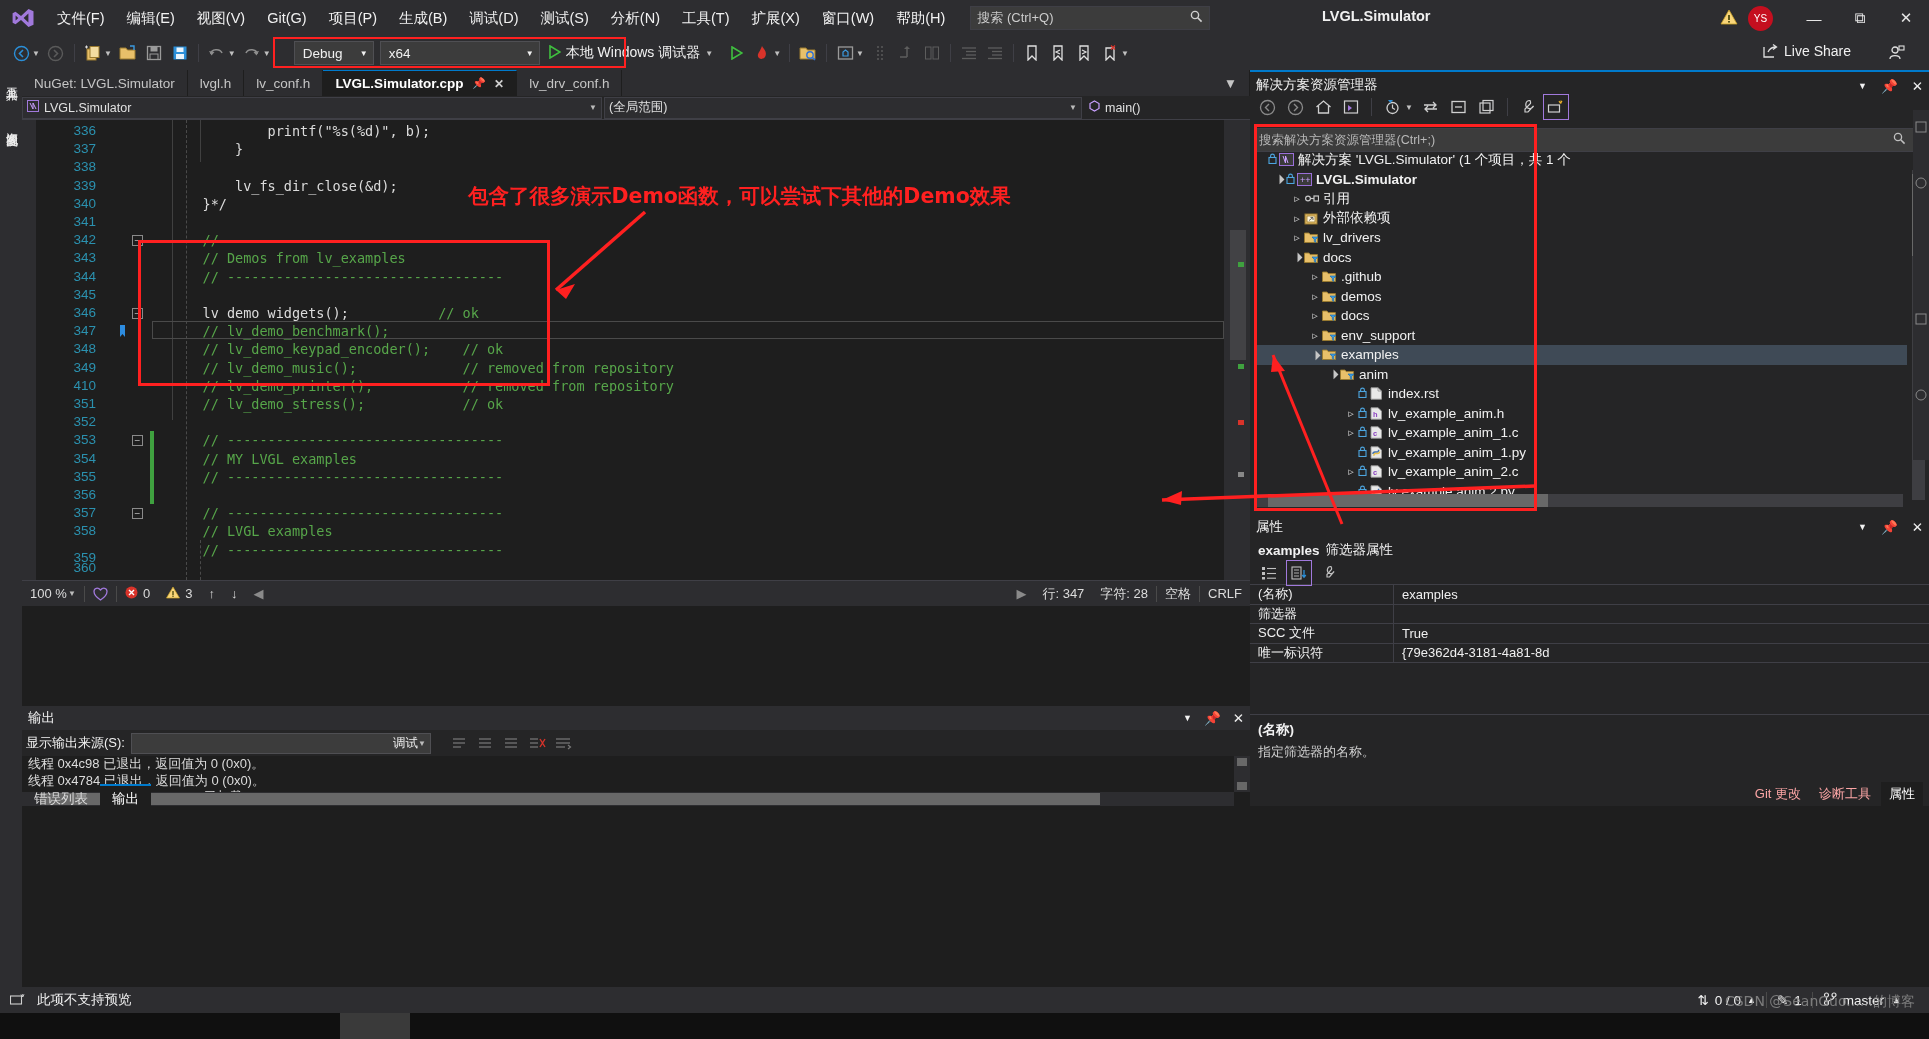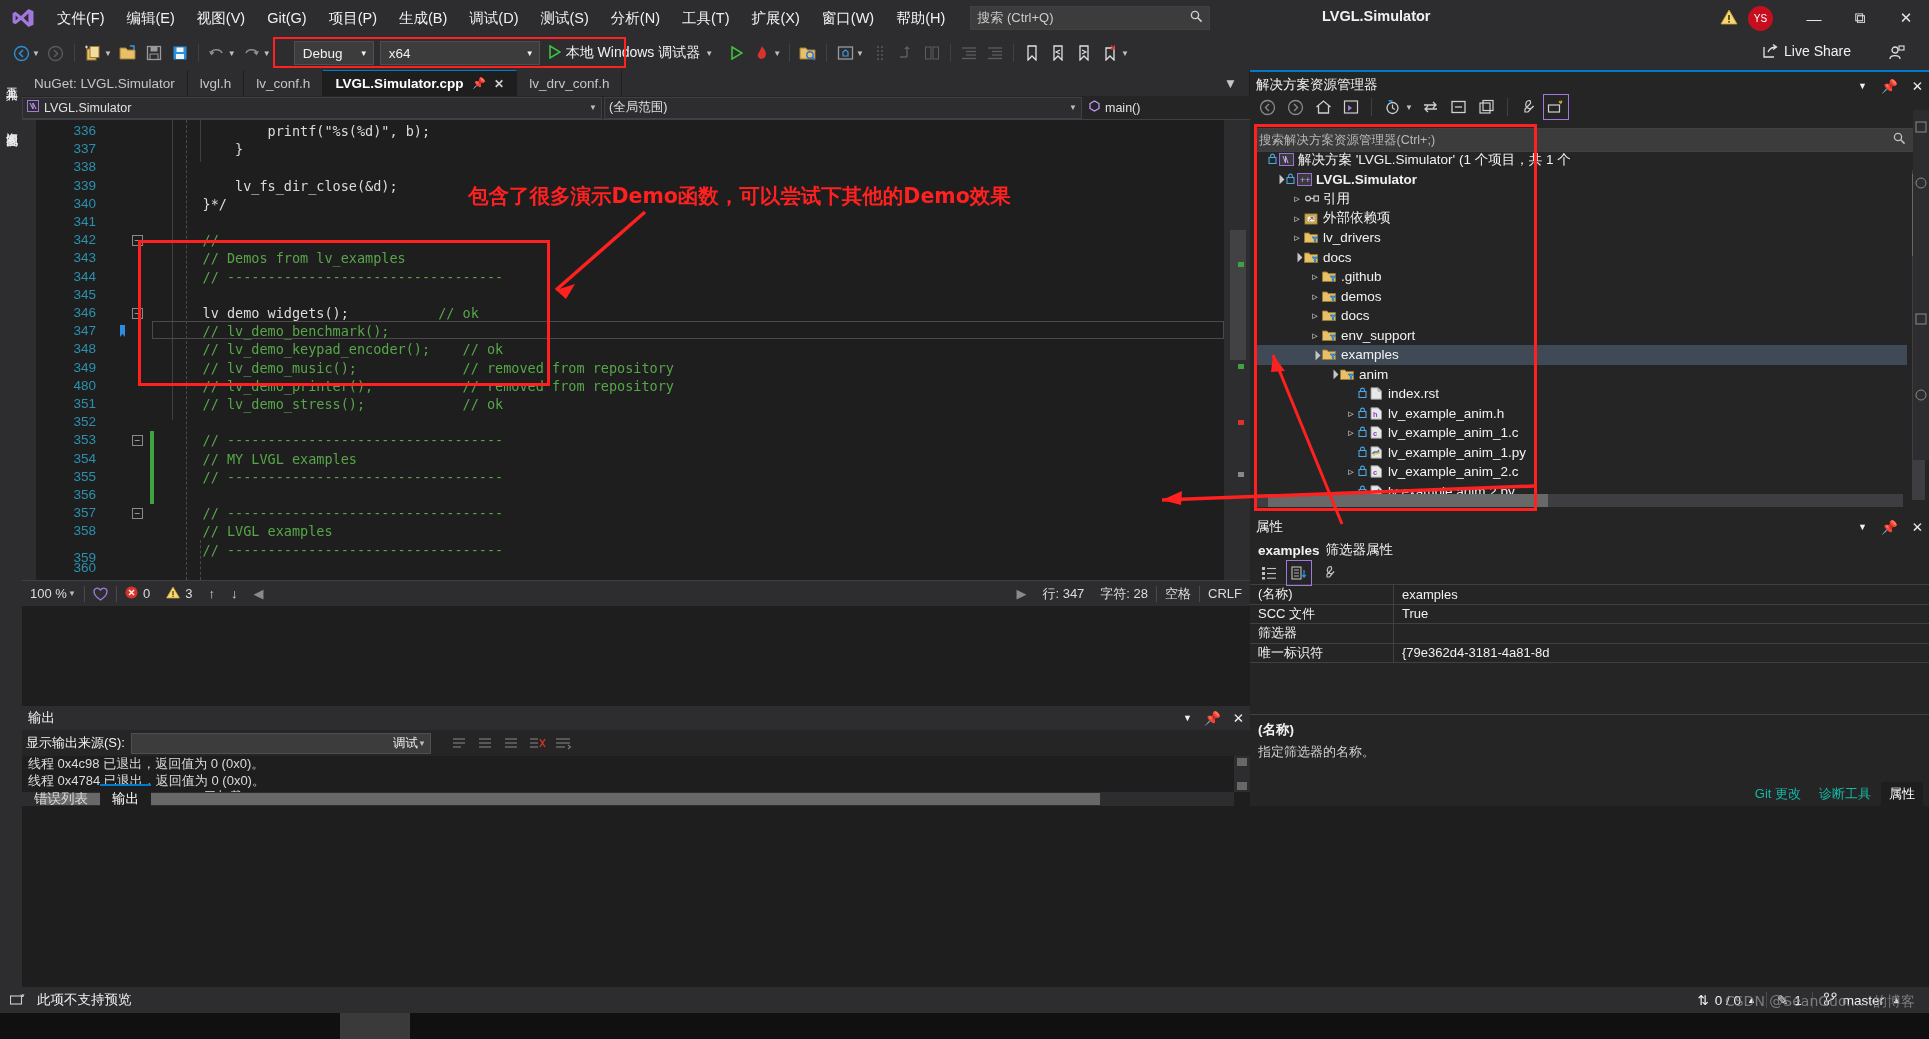--- a/index.html
+++ b/index.html
@@ -136,21 +136,21 @@
   #pr-title { height:24px;display:flex;align-items:center;justify-content:space-between;padding:0 6px;font-size:13.5px;}
   #pr-sub { height:22px;display:flex;align-items:center;padding-left:8px;font-size:13.5px;}
   #pr-toolbar { height:24px;display:flex;align-items:center;gap:4px;padding-left:6px;border-bottom:1px solid #3f3f46;}
   .prrow { display:flex;height:19.5px;font-size:13px;border-bottom:1px solid #3f3f46;}
   .prk { width:144px;padding-left:8px;display:flex;align-items:center;color:#f0f0f0;border-right:1px solid #3f3f46;}
   .prv { flex:1;padding-left:8px;display:flex;align-items:center;color:#f0f0f0;overflow:hidden;}
   #pr-desc { position:absolute;left:0;bottom:26px;right:0;height:66px;border-top:1px solid #3f3f46;padding:6px 8px;}
   #pr-desc .d1 { font-size:13.5px;font-weight:bold;color:#f0f0f0;margin-bottom:4px;}
   #pr-desc .d2 { font-size:13px;color:#d0d0d0;}
   #pr-tabs { position:absolute;left:0;bottom:0;right:0;height:24px;display:flex;align-items:center;justify-content:flex-end;gap:2px;padding-right:6px;font-size:13px;}
-  .ptab { padding:3px 8px;color:#14b8a6;}
+  .ptab { padding:3px 8px;color:#fca5a5;}
   .ptab.active { background:#1e1e1e;color:#fff;}
 
   
   #right-rail { position:absolute; right:0; top:110px; width:16px; height:350px; background:#2d2d30;}
 
   
   #bot-tabs { position:absolute; left:22px; top:786px; width:1228px; height:26px; display:flex; align-items:flex-end; font-size:13.5px;}
   .btab { padding:4px 12px; color:#dcdcdc; }
   .btab.active { background:#1e1e1e; color:#ffffff; border-top:2px solid #007acc;}
 
@@ -521,21 +521,21 @@
         <div class="lnum" style="top: 202.2px; left: 28px;">347</div>
         <div id="bookmark" style="top: 204.2px; background: transparent;"><svg width="9" height="14" viewBox="0 0 9 14">
             <path d="M2,1 L7,1 L7,13 L4.5,10 L2,13 Z" fill="#2d8ce0"></path>
           </svg></div>
         <div id="curline" style="top: 201.2px;"></div>
         <div class="ctext mono c-comment" style="top: 202.2px;">    // lv_demo_benchmark();</div>
         <div class="lnum" style="top: 220.4px; left: 28px;">348</div>
         <div class="ctext mono c-comment" style="top: 220.4px;">    // lv_demo_keypad_encoder();    // ok</div>
         <div class="lnum" style="top: 238.6px; left: 28px;">349</div>
         <div class="ctext mono c-comment" style="top: 238.6px;">    // lv_demo_music();             // removed from repository</div>
-        <div class="lnum" style="top: 256.8px; left: 28px;">480</div>
+        <div class="lnum" style="top: 256.8px; left: 28px;">410</div>
         <div class="ctext mono c-comment" style="top: 256.8px;">    // lv_demo_printer();           // removed from repository</div>
         <div class="lnum" style="top: 275px; left: 28px;">351</div>
         <div class="ctext mono c-comment" style="top: 275px;">    // lv_demo_stress();            // ok</div>
         <div class="lnum" style="top: 293.2px; left: 28px;">352</div>
         <div class="ctext mono c-plain" style="top: 293.2px;"></div>
         <div class="lnum" style="top: 311.4px; left: 28px;">353</div>
         <div class="fold" style="top: 315.4px;">−</div>
         <div class="changebar-g" style="top: 311.4px; height: 18.2px;"></div>
         <div class="ctext mono c-comment" style="top: 311.4px;">    // ----------------------------------</div>
         <div class="lnum" style="top: 329.6px; left: 28px;">354</div>
@@ -1014,26 +1014,26 @@
           <path d="M10,1.5 a3.5,3.5 0 1 0 3,5 L8.5,12 L6,12 L6,9.5 L10.5,4.5 a3.5,3.5 0 0 0 -0.5,-3 Z" fill="none" stroke="#c0c0c0" stroke-width="1.2"></path>
         </svg>
     </span>
   </div>
   <div id="pr-grid">
       <div class="prrow">
         <div class="prk">(名称)</div>
         <div class="prv">examples</div>
       </div>
       <div class="prrow">
+        <div class="prk">筛选器</div>
+        <div class="prv"></div>
+      </div>
+      <div class="prrow">
         <div class="prk">SCC 文件</div>
         <div class="prv">True</div>
-      </div>
-      <div class="prrow">
-        <div class="prk">筛选器</div>
-        <div class="prv"></div>
       </div>
       <div class="prrow">
         <div class="prk">唯一标识符</div>
         <div class="prv">{79e362d4-3181-4a81-8d</div>
       </div>
     </div>
   <div id="pr-desc">
     <div class="d1">(名称)</div>
     <div class="d2">指定筛选器的名称。</div>
   </div>

